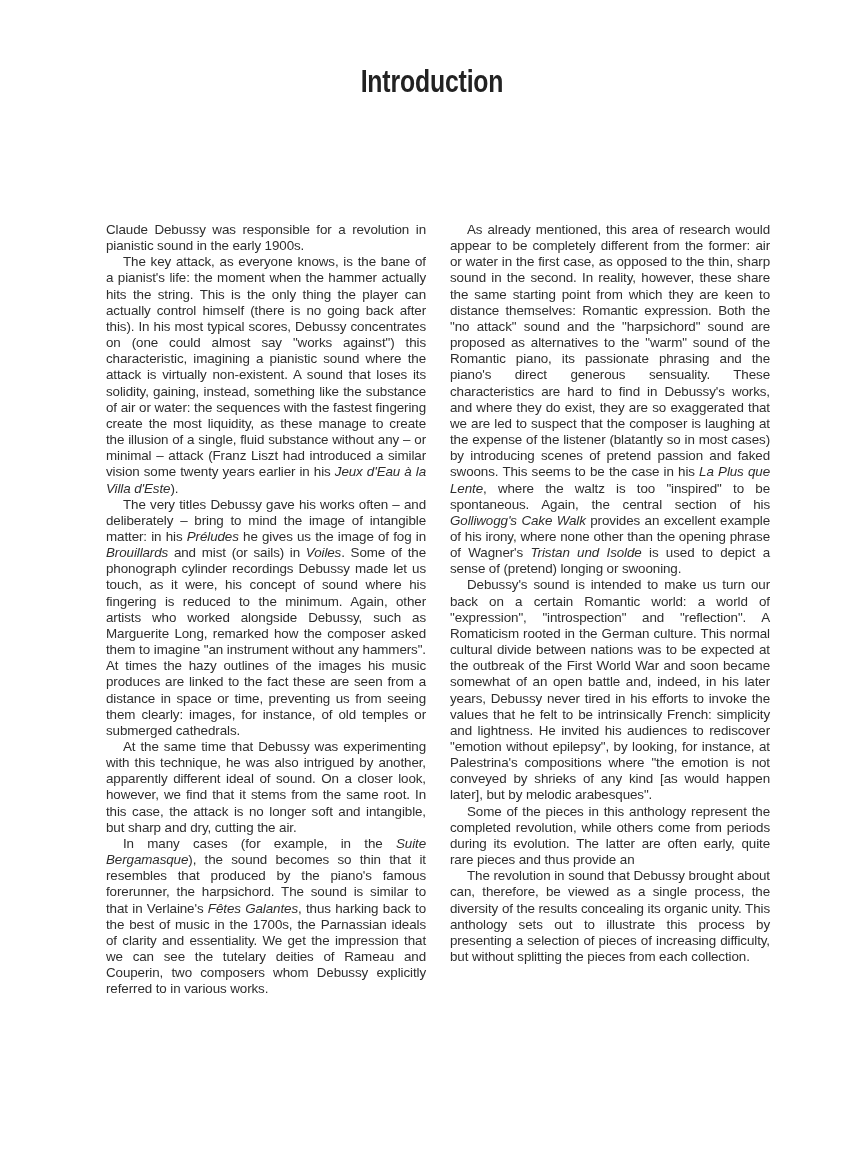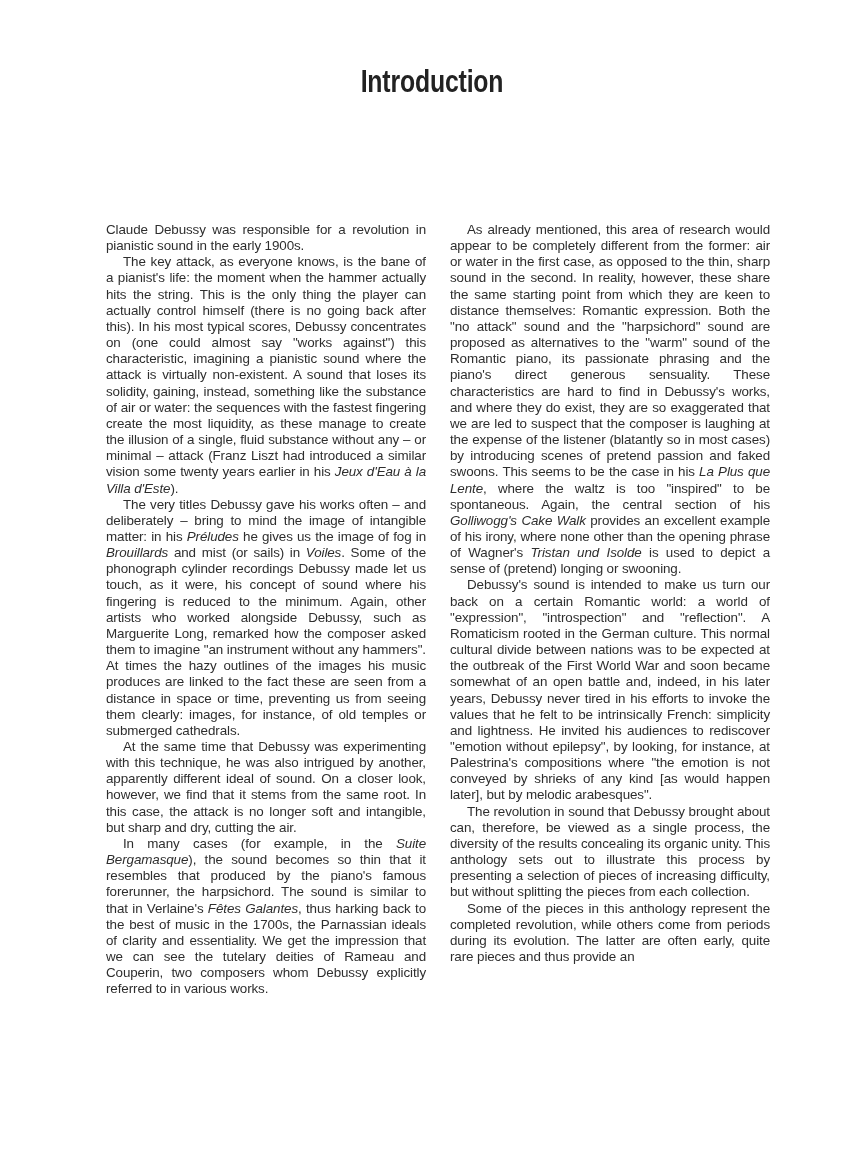--- a/index.html
+++ b/index.html
@@ -56,17 +56,17 @@
     <div class="col">
         <p class="para"><span>Claude Debussy was responsible for a revolution in pianistic sound in the early 1900s.</span></p>
         <p class="para indent"><span>The key attack, as everyone knows, is the bane of a pianist's life: the moment when the hammer actually hits the string. This is the only thing the player can actually control himself (there is no going back after this). In his most typical scores, Debussy concentrates on (one could almost say "works against") this characteristic, imagining a pianistic sound where the attack is virtually non-existent. A sound that loses its solidity, gaining, instead, something like the substance of air or water: the sequences with the fastest fingering create the most liquidity, as these manage to create the illusion of a single, fluid substance without any – or minimal – attack (Franz Liszt had introduced a similar vision some twenty years earlier in his </span><em>Jeux d'Eau à la Villa d'Este</em><span>).</span></p>
         <p class="para indent"><span>The very titles Debussy gave his works often – and deliberately – bring to mind the image of intangible matter: in his </span><em>Préludes</em><span> he gives us the image of fog in </span><em>Brouillards</em><span> and mist (or sails) in </span><em>Voiles</em><span>. Some of the phonograph cylinder recordings Debussy made let us touch, as it were, his concept of sound where his fingering is reduced to the minimum. Again, other artists who worked alongside Debussy, such as Marguerite Long, remarked how the composer asked them to imagine "an instrument without any hammers". At times the hazy outlines of the images his music produces are linked to the fact these are seen from a distance in space or time, preventing us from seeing them clearly: images, for instance, of old temples or submerged cathedrals.</span></p>
         <p class="para indent"><span>At the same time that Debussy was experimenting with this technique, he was also intrigued by another, apparently different ideal of sound. On a closer look, however, we find that it stems from the same root. In this case, the attack is no longer soft and intangible, but sharp and dry, cutting the air.</span></p>
         <p class="para indent"><span>In many cases (for example, in the </span><em>Suite Bergamasque</em><span>), the sound becomes so thin that it resembles that produced by the piano's famous forerunner, the harpsichord. The sound is similar to that in Verlaine's </span><em>Fêtes Galantes</em><span>, thus harking back to the best of music in the 1700s, the Parnassian ideals of clarity and essentiality. We get the impression that we can see the tutelary deities of Rameau and Couperin, two composers whom Debussy explicitly referred to in various works.</span></p>
       </div>
     <div class="col">
         <p class="para indent"><span>As already mentioned, this area of research would appear to be completely different from the former: air or water in the first case, as opposed to the thin, sharp sound in the second. In reality, however, these share the same starting point from which they are keen to distance themselves: Romantic expression. Both the "no attack" sound and the "harpsichord" sound are proposed as alternatives to the "warm" sound of the Romantic piano, its passionate phrasing and the piano's direct generous sensuality. These characteristics are hard to find in Debussy's works, and where they do exist, they are so exaggerated that we are led to suspect that the composer is laughing at the expense of the listener (blatantly so in most cases) by introducing scenes of pretend passion and faked swoons. This seems to be the case in his </span><em>La Plus que Lente</em><span>, where the waltz is too "inspired" to be spontaneous. Again, the central section of his </span><em>Golliwogg's Cake Walk</em><span> provides an excellent example of his irony, where none other than the opening phrase of Wagner's </span><em>Tristan und Isolde</em><span> is used to depict a sense of (pretend) longing or swooning.</span></p>
         <p class="para indent"><span>Debussy's sound is intended to make us turn our back on a certain Romantic world: a world of "expression", "introspection" and "reflection". A Romaticism rooted in the German culture. This normal cultural divide between nations was to be expected at the outbreak of the First World War and soon became somewhat of an open battle and, indeed, in his later years, Debussy never tired in his efforts to invoke the values that he felt to be intrinsically French: simplicity and lightness. He invited his audiences to rediscover "emotion without epilepsy", by looking, for instance, at Palestrina's compositions where "the emotion is not conveyed by shrieks of any kind [as would happen later], but by melodic arabesques".</span></p>
+        <p class="para indent"><span>Some of the pieces in this anthology represent the completed revolution, while others come from periods during its evolution. The latter are often early, quite rare pieces and thus provide an</span></p>
         <p class="para indent"><span>The revolution in sound that Debussy brought about can, therefore, be viewed as a single process, the diversity of the results concealing its organic unity. This anthology sets out to illustrate this process by presenting a selection of pieces of increasing difficulty, but without splitting the pieces from each collection.</span></p>
-        <p class="para indent"><span>Some of the pieces in this anthology represent the completed revolution, while others come from periods during its evolution. The latter are often early, quite rare pieces and thus provide an</span></p>
       </div>
   </div>
 </div>
 
 </body></html>

